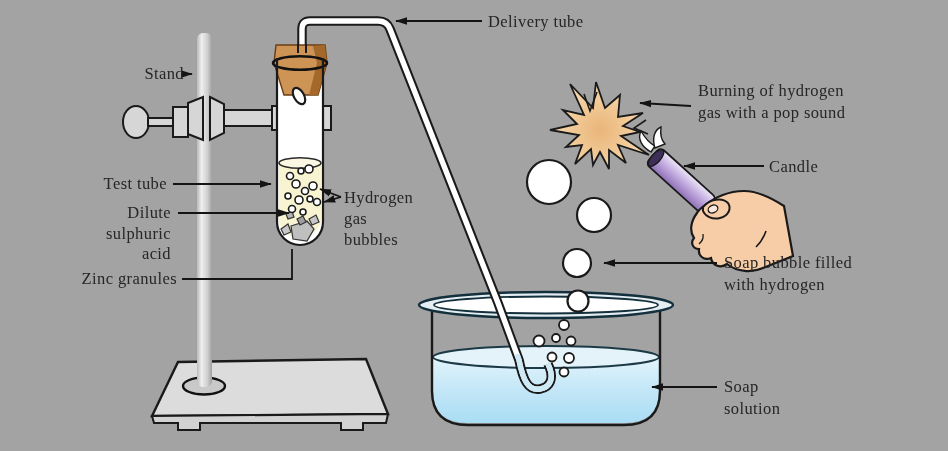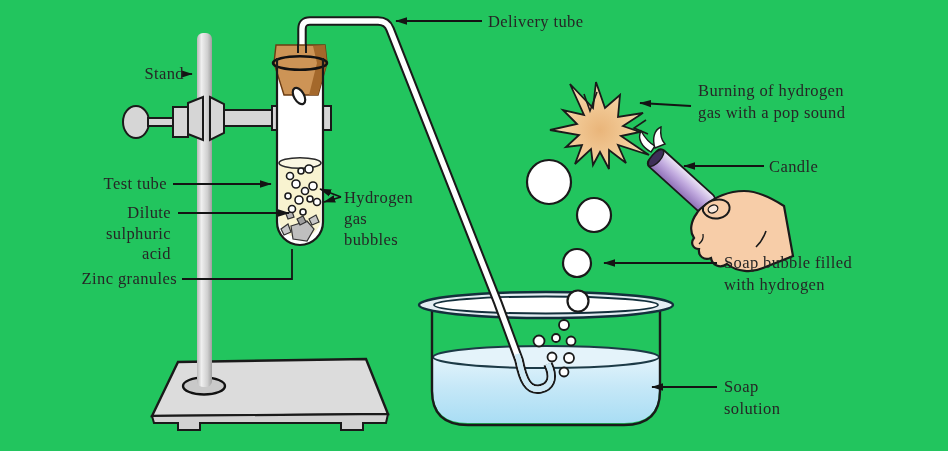--- a/index.html
+++ b/index.html
@@ -1,16 +1,16 @@
 <!DOCTYPE html>
 <html><head>
 <meta charset="utf-8">
 <style>
   html,body{margin:0;padding:0;background:#ffffff;}
-  .stage{position:relative;width:948px;height:451px;background:#22c55e;overflow:hidden;}
+  .stage{position:relative;width:948px;height:451px;background:#a3a3a3;overflow:hidden;}
   svg{display:block;}
   .lbl{font-family:"Liberation Serif","DejaVu Serif",serif;font-size:16.5px;fill:#262626;letter-spacing:.4px;}
   .ptr{stroke:#141414;stroke-width:1.8;fill:none;}
   .outl{stroke:#1a1a1a;fill:none;}
 </style>
 </head>
 <body>
 
 <div class="stage">
 <svg width="948" height="451" viewBox="0 0 948 451">

